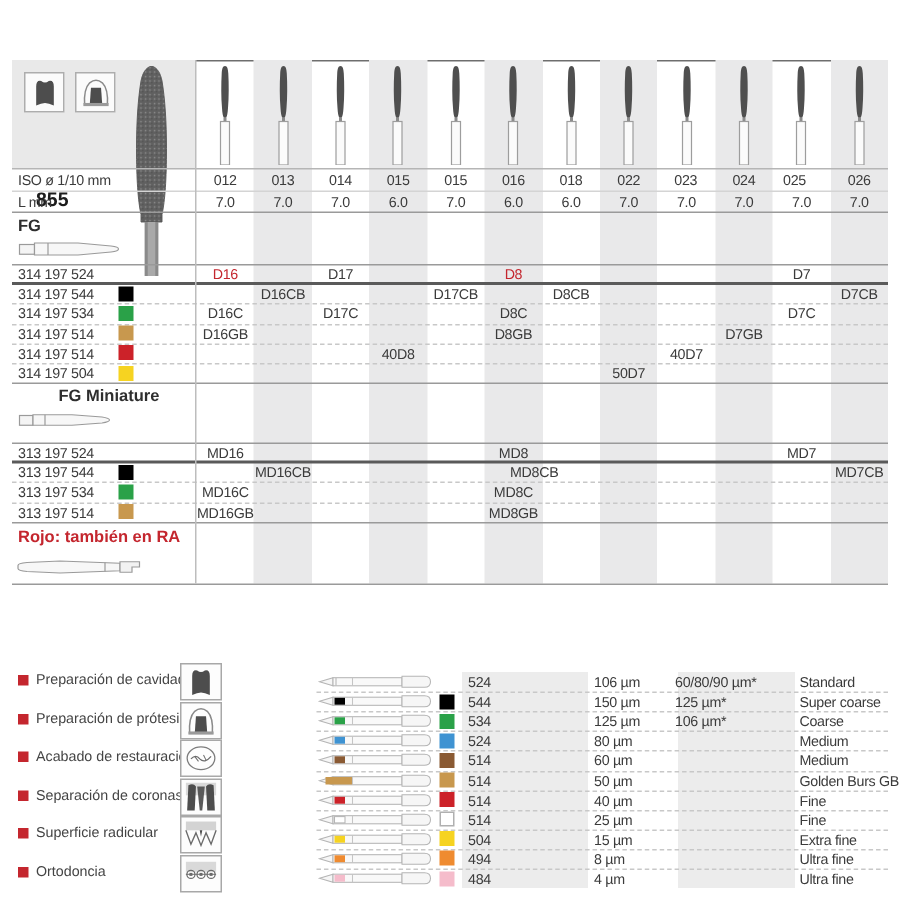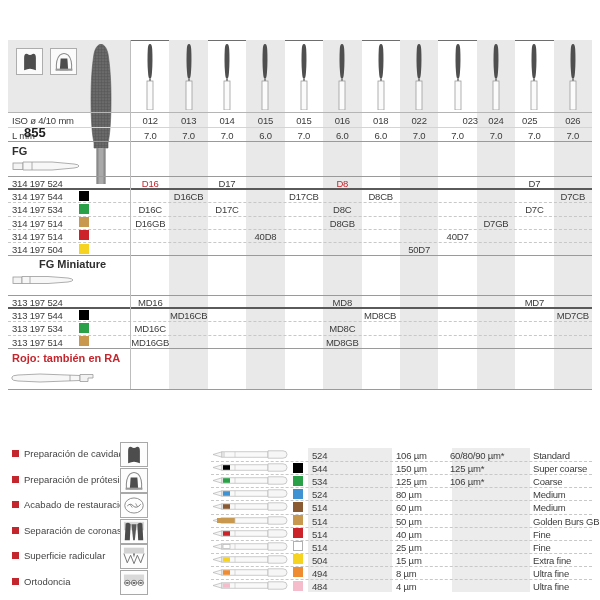--- a/index.html
+++ b/index.html
@@ -163,31 +163,31 @@
       <div class="abs" style="left: 565.83px; top: 44px;">
         <svg width="14" height="66" viewBox="0 0 14 66">
           <path d="M7,0 C5.4,0 5,2 4.8,5 C4.4,12 4.4,21 5,28 C5.2,31.5 5.6,33.5 6.2,34.5 L7.8,34.5 C8.4,33.5 8.8,31.5 9,28 C9.6,21 9.6,12 9.2,5 C9,2 8.6,0 7,0 Z" fill="#4f4f4f"></path>
           <rect x="6" y="34.5" width="2" height="2.5" fill="#8b8b8b"></rect>
           <rect x="4" y="37" width="6" height="29" fill="#fbfbfb" stroke="#9d9d9d" stroke-width="0.8"></rect>
         </svg>
       </div>
     </div>
 
   <div class="hline" style="left:8px;top:112px;width:584px;"></div>
-  <div class="rowlabel" style="top:115px;">ISO ø 4/10 mm</div>
+  <div class="rowlabel" style="top:115px;">ISO ø 1/10 mm</div>
   <div id="iso-values">
       <div class="cellnum" style="left: 131px; top: 115px; width: 38.42px;">012</div>
       <div class="cellnum" style="left: 169.42px; top: 115px; width: 38.42px;">013</div>
       <div class="cellnum" style="left: 207.84px; top: 115px; width: 38.42px;">014</div>
       <div class="cellnum" style="left: 246.26px; top: 115px; width: 38.42px;">015</div>
       <div class="cellnum" style="left: 284.68px; top: 115px; width: 38.42px;">015</div>
       <div class="cellnum" style="left: 323.1px; top: 115px; width: 38.42px;">016</div>
       <div class="cellnum" style="left: 361.52px; top: 115px; width: 38.42px;">018</div>
       <div class="cellnum" style="left: 399.94px; top: 115px; width: 38.42px;">022</div>
-      <div class="cellnum" style="left: 451px; top: 115px; width: 38.42px;">023</div>
+      <div class="cellnum" style="left: 438px; top: 115px; width: 38.42px;">023</div>
       <div class="cellnum" style="left: 476.78px; top: 115px; width: 38.42px;">024</div>
       <div class="cellnum" style="left: 515.2px; top: 115px; width: 29px;">025</div>
       <div class="cellnum" style="left: 553.62px; top: 115px; width: 38.42px;">026</div>
     </div>
   <div class="hline" style="left:8px;top:127px;width:584px;background:#d4d4d4;"></div>
   <div class="rowlabel" style="top:129.5px;">L mm</div>
   <div id="l-values">
       <div class="cellnum" style="left: 131px; top: 129.5px; width: 38.42px;">7.0</div>
       <div class="cellnum" style="left: 169.42px; top: 129.5px; width: 38.42px;">7.0</div>
       <div class="cellnum" style="left: 207.84px; top: 129.5px; width: 38.42px;">7.0</div>
@@ -261,21 +261,21 @@
   <div id="mini-rows">
       <div class="hline" style="left: 8px; top: 294.5px; width: 584px; background: rgb(154, 154, 154);"></div>
       <div class="rowlabel" style="top: 297px;">313 197 524</div>
       <div class="cellnum code" style="left: 131px; top: 297px; width: 38.42px;">MD16</div>
       <div class="cellnum code" style="left: 323.1px; top: 297px; width: 38.42px;">MD8</div>
       <div class="cellnum code" style="left: 515.2px; top: 297px; width: 38.42px;">MD7</div>
       <div class="hline thick" style="left: 8px; top: 307.2px; width: 584px;"></div>
       <div class="rowlabel" style="top: 310.2px;">313 197 544</div>
       <div class="colorbox" style="left: 79px; top: 309.7px; background: rgb(0, 0, 0);"></div>
       <div class="cellnum code" style="left: 169.42px; top: 310.2px; width: 38.42px;">MD16CB</div>
-      <div class="cellnum code" style="left: 364px; top: 310.2px; width: 17px;">MD8CB</div>
+      <div class="cellnum code" style="left: 340px; top: 310.2px; width: 17px;">MD8CB</div>
       <div class="cellnum code" style="left: 553.62px; top: 310.2px; width: 38.42px;">MD7CB</div>
       <div class="hline dashed" style="left: 8px; top: 321.4px; width: 584px;"></div>
       <div class="rowlabel" style="top: 323.4px;">313 197 534</div>
       <div class="colorbox" style="left: 79px; top: 322.9px; background: rgb(42, 161, 72);"></div>
       <div class="cellnum code" style="left: 131px; top: 323.4px; width: 38.42px;">MD16C</div>
       <div class="cellnum code" style="left: 323.1px; top: 323.4px; width: 38.42px;">MD8C</div>
       <div class="hline dashed" style="left: 8px; top: 334.6px; width: 584px;"></div>
       <div class="rowlabel" style="top: 336.6px;">313 197 514</div>
       <div class="colorbox" style="left: 79px; top: 336.1px; background: rgb(200, 152, 78);"></div>
       <div class="cellnum code" style="left: 131px; top: 336.6px; width: 38.42px;">MD16GB</div>

